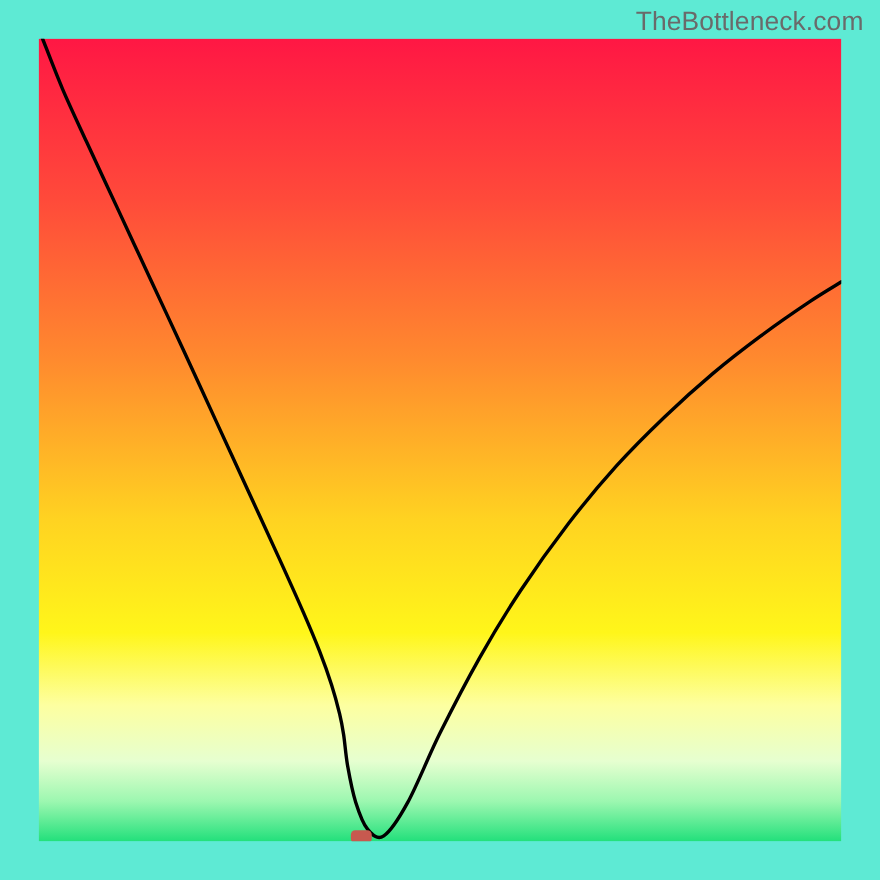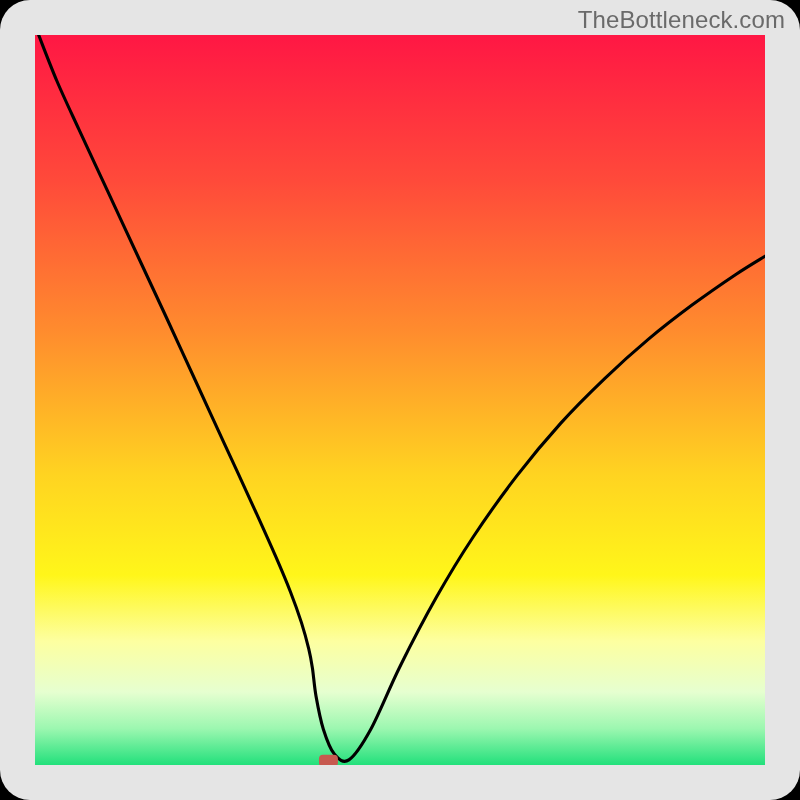--- a/index.html
+++ b/index.html
@@ -10,22 +10,21 @@
     background: #000;
     overflow: hidden;
     font-family: Arial, Helvetica, sans-serif;
   }
   .frame {
     position: absolute;
     left: 0;
     top: 0;
     width: 800px;
     height: 800px;
-    background: #e5e5e5;
-    border-radius: 30px;
+    background: #5eead4;
   }
   .plot-area {
     position: absolute;
     left: 35px;
     top: 35px;
     width: 730px;
     height: 730px;
     overflow: hidden;
   }
   .plot-svg {

